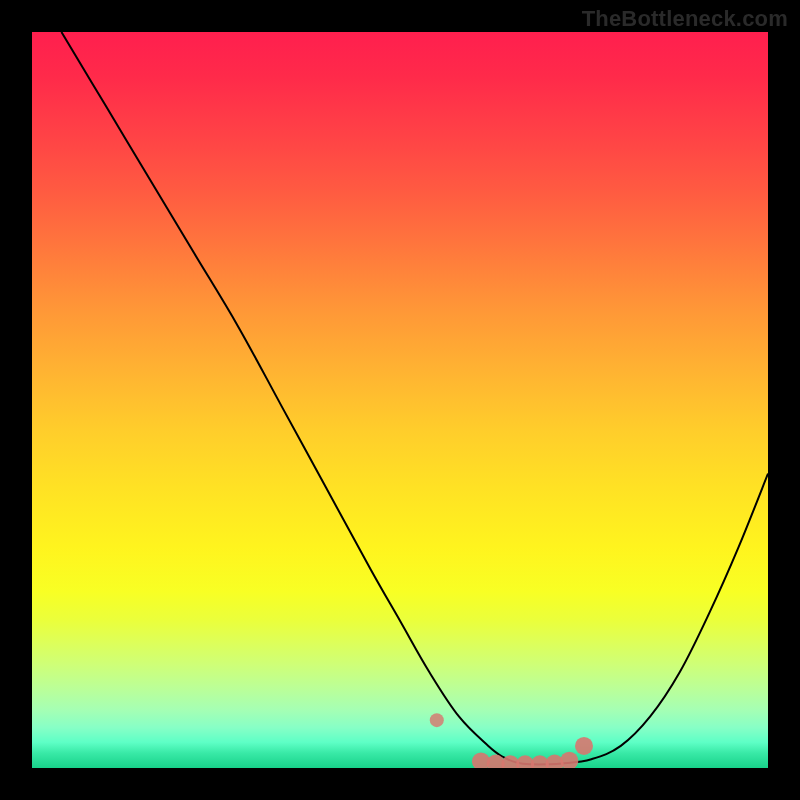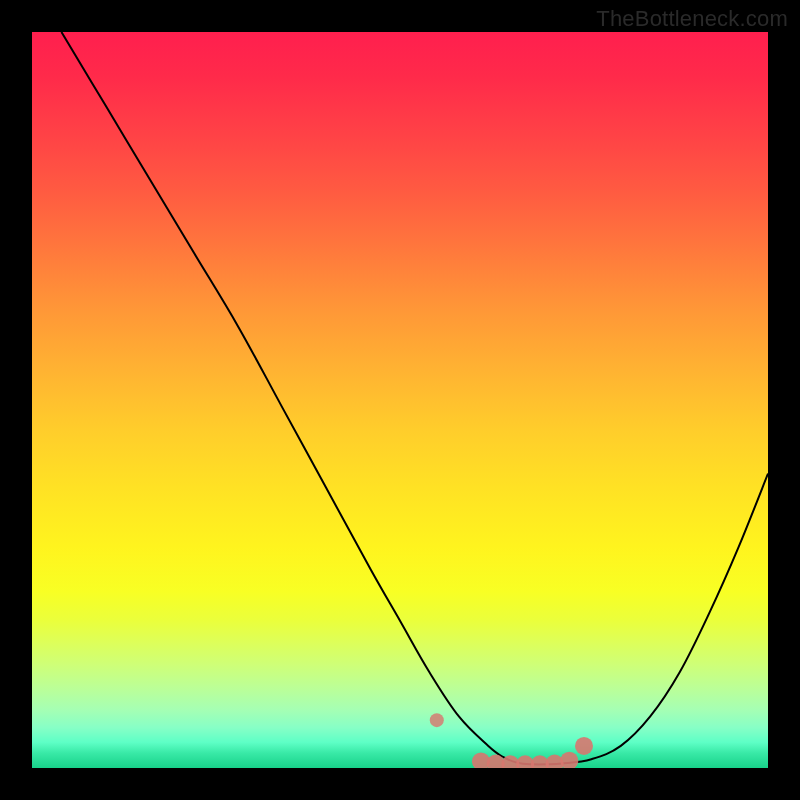--- a/index.html
+++ b/index.html
@@ -9,21 +9,21 @@
     background: #000;
     position: relative;
     overflow: hidden;
   }
   .watermark {
     position: absolute;
     top: 6px;
     right: 12px;
     font-family: Arial, Helvetica, sans-serif;
     font-size: 22px;
-    font-weight: 400;
+    font-weight: 700;
     color: #2a2a2a;
     letter-spacing: 0.2px;
   }
   .plot-area {
     position: absolute;
     left: 32px;
     top: 32px;
     width: 736px;
     height: 736px;
     overflow: hidden;

